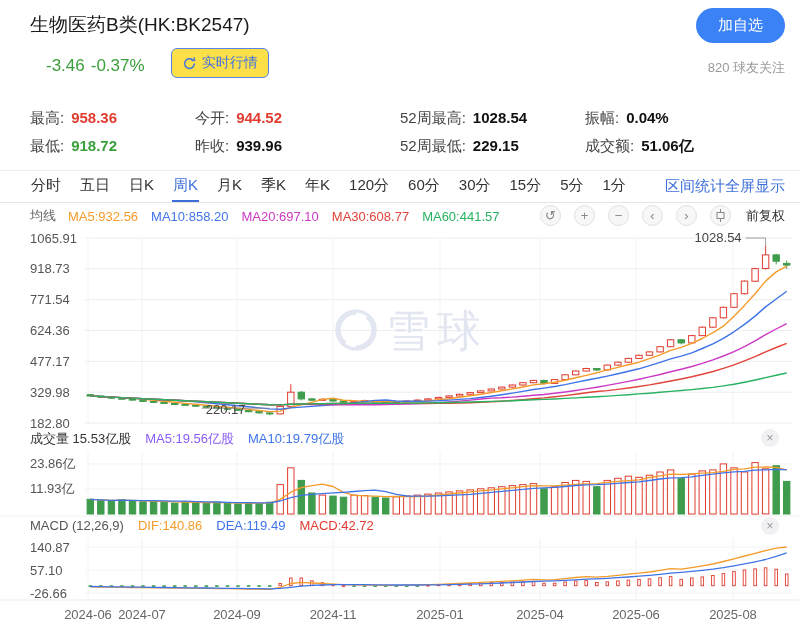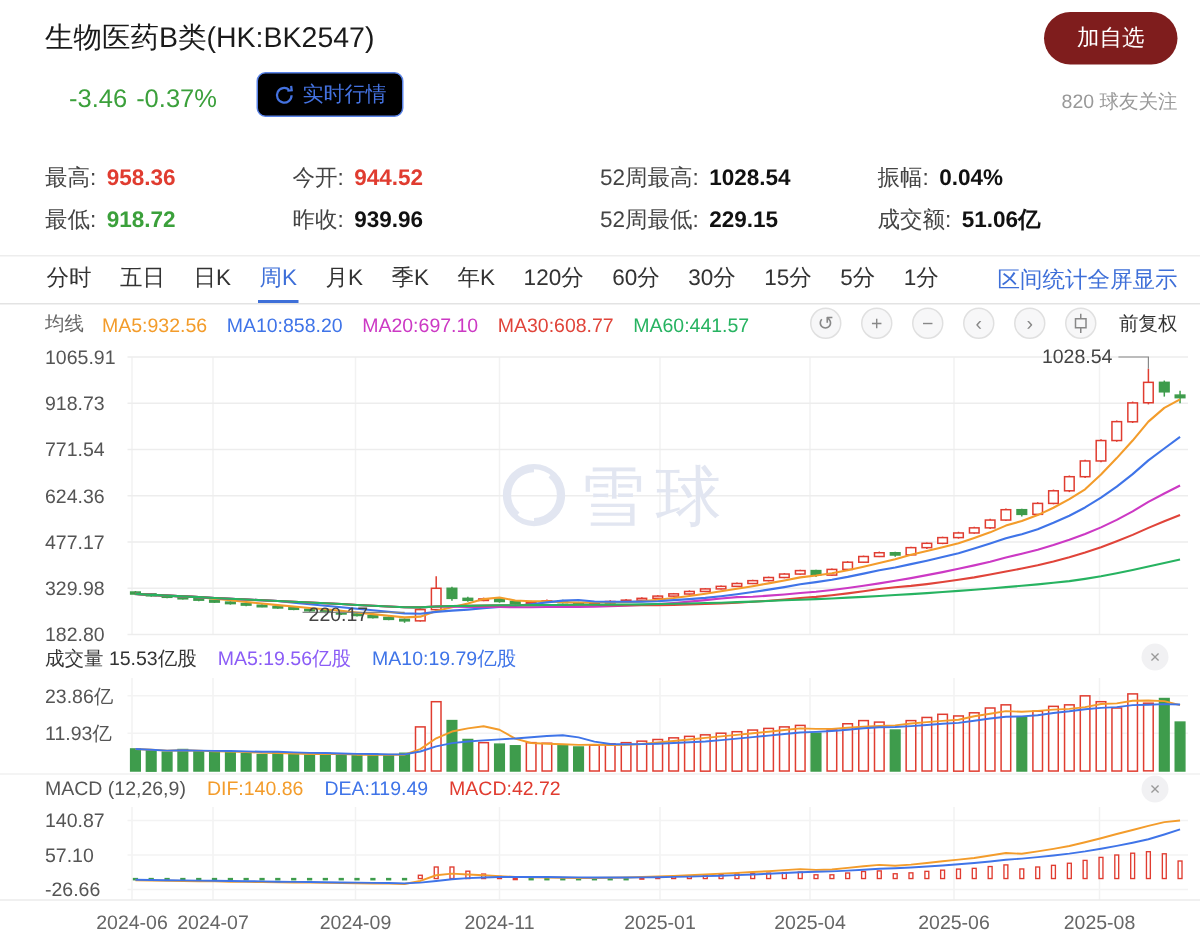--- a/index.html
+++ b/index.html
@@ -1,28 +1,28 @@
 <!DOCTYPE html>
 <html><head>
 <meta charset="utf-8">
 <style>
   html,body{margin:0;padding:0;background:#fff;}
   *{box-sizing:border-box;}
   body{font-family:"Liberation Sans","DejaVu Sans",sans-serif;}
   .app{position:relative;width:800px;height:632px;background:#fff;overflow:hidden;}
 
   .title{position:absolute;left:30px;top:12px;font-size:19px;color:#1a1a1a;}
-  .add-btn{position:absolute;right:15px;top:8px;background:#7f1d1d;color:#fff;border:none;
+  .add-btn{position:absolute;right:15px;top:8px;background:#3b82f6;color:#fff;border:none;
     border-radius:18px;padding:8px 22px;font-size:15px;cursor:pointer;font-family:inherit;}
   .price-row{position:absolute;left:28px;top:48px;display:flex;align-items:flex-end;}
   .price{font-size:34px;font-weight:bold;color:#3BA03B;letter-spacing:0.5px;}
   .chg{font-size:17px;color:#3BA03B;margin-left:12px;padding-bottom:4px;}
   .chg span{margin-left:6px;}
   .rt-btn{margin-left:26px;margin-bottom:2px;display:flex;align-items:center;gap:5px;
-    border:1px solid #5A83E8;color:#4472E0;background:#000000;border-radius:6px;
+    border:1px solid #5A83E8;color:#4472E0;background:#fde047;border-radius:6px;
     padding:5px 10px;font-size:14px;cursor:pointer;font-family:inherit;}
   .meta{position:absolute;right:15px;top:58px;text-align:right;color:#999;font-size:13px;line-height:20px;}
 
   .stats{position:absolute;left:0;top:104px;width:643px;padding:0 15px 0 30px;
     display:grid;grid-template-columns:165px 205px 185px 1fr;grid-auto-rows:28px;align-items:center;}
   .stat{font-size:15px;color:#444;white-space:nowrap;}
   .stat b{margin-left:7px;color:#111;}
   .stat b.red{color:#E03C30;} .stat b.green{color:#3BA03B;} .stat b.dark{color:#111;}
 
   .tabbar{position:absolute;left:0;top:170px;width:800px;height:33px;border-top:1px solid #ededed;

